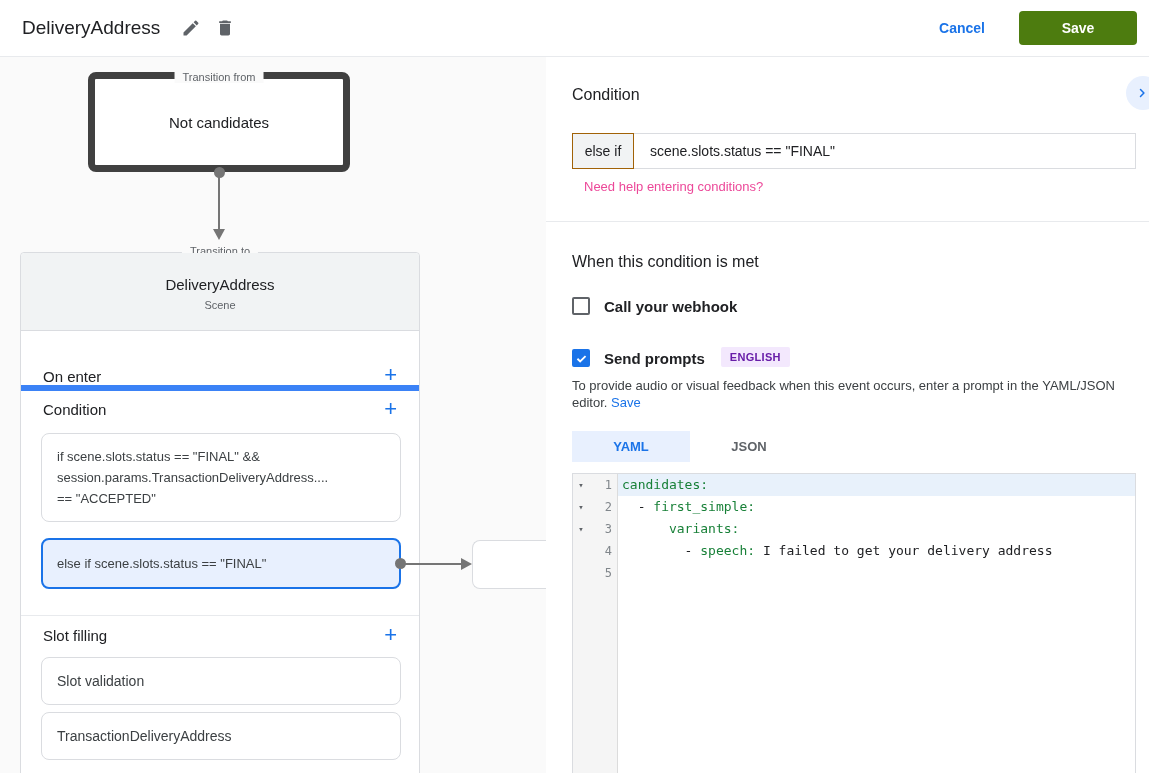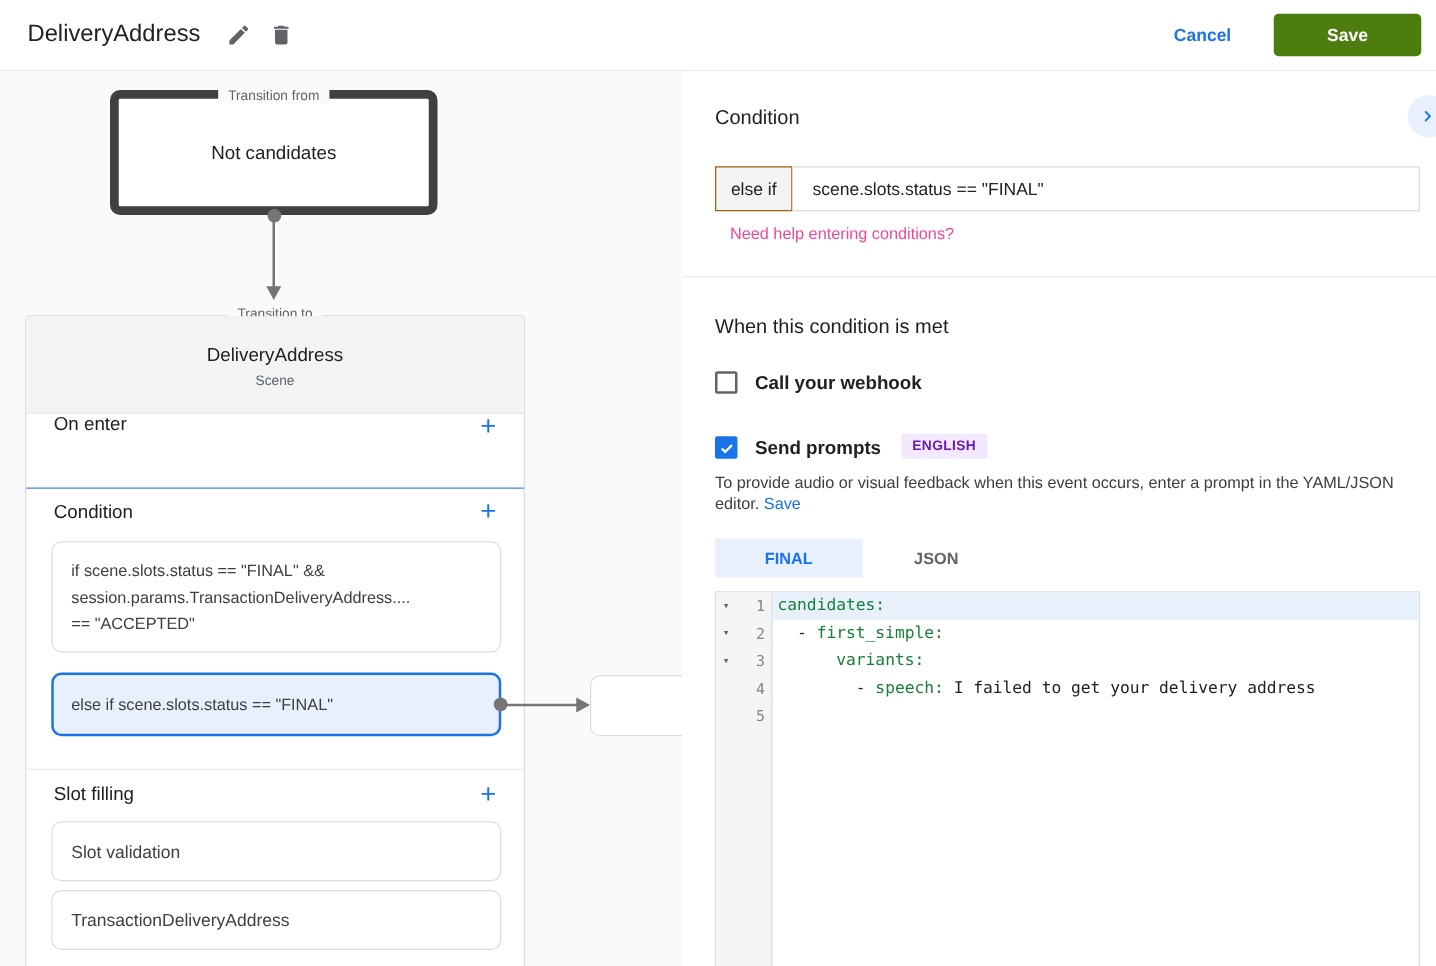--- a/index.html
+++ b/index.html
@@ -35,22 +35,22 @@
                 border-right:6px solid transparent; border-top:11px solid #757575; }
   .arrow-right { position:absolute; width:0; height:0; border-top:6px solid transparent;
                  border-bottom:6px solid transparent; border-left:11px solid #757575; }
   .scene-card { position:absolute; left:20px; top:195px; width:400px; height:585px; background:#fff;
                 border:1px solid #dadce0; border-radius:4px; }
   .card-head { position:absolute; left:0; top:0; width:100%; height:78px; background:#f1f3f4;
                border-bottom:1px solid #dadce0; border-radius:4px 4px 0 0; text-align:center; }
   .card-title { margin-top:23px; font-size:15px; color:#202124; }
   .card-sub { margin-top:6px; font-size:11px; color:#5f6368; }
   .row-onenter { position:absolute; left:0; top:78px; width:100%; height:60px; display:flex;
-                 align-items:flex-start; justify-content:space-between; padding:0 22px;
-                 border-bottom:1px solid #3b82f6; }
+                 align-items:flex-end; justify-content:space-between; padding:0 22px;
+                 border-bottom:6px solid #3b82f6; }
   .sec-label { font-size:15px; color:#202124; }
   .plus { color:#1a73e8; font-size:22px; font-weight:400; background:none; border:none; cursor:pointer;
           font-family:inherit; line-height:20px; }
   .cond-label-row { position:absolute; left:0; top:146px; width:100%; display:flex; align-items:center;
                     justify-content:space-between; padding:0 22px; }
   .cond-items { position:absolute; left:20px; top:180px; width:360px; display:flex;
                 flex-direction:column; gap:16px; }
   .cond-box { border:1px solid #dadce0; border-radius:8px; background:#fff; padding:12px 15px;
               font-size:13px; color:#3c4043; line-height:21px; white-space:pre-line; cursor:pointer; }
   .cond-box.selected { background:#e8f0fe; border:2px solid #1a73e8; padding:13px 14px; }
@@ -211,21 +211,21 @@
             <path fill="none" stroke="#fff" stroke-width="3.4" d="M4.5 12.5l5 5 10-10"></path>
           </svg>
       </span>
       <span class="chk-label">Send prompts</span>
       <span class="lang-badge">ENGLISH</span>
     </div>
 
     <div class="desc"><span>To provide audio or visual feedback when this event occurs, enter a prompt in the YAML/JSON editor.</span> <a>Save</a></div>
 
     <div class="tabs">
-        <button class="tab active">FINAL</button>
+        <button class="tab active">YAML</button>
         <button class="tab">JSON</button>
       </div>
 
     <div class="editor">
         <div class="ed-line">
           <div class="ed-gutter">
             <span class="ed-fold">▾</span>
             <span class="ed-num">1</span>
           </div>
           <div class="ed-code active"><span class="tok-key">candidates:</span></div>

